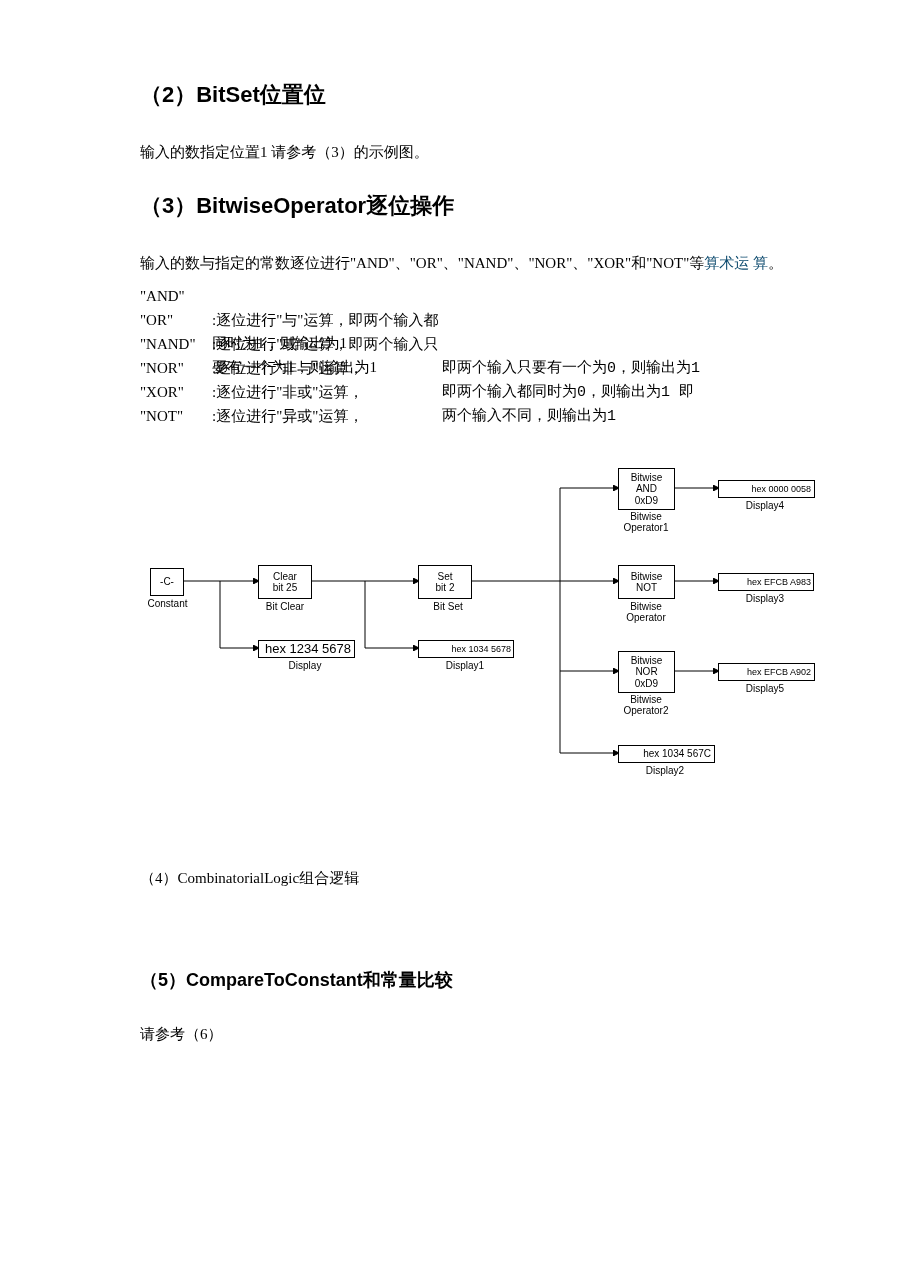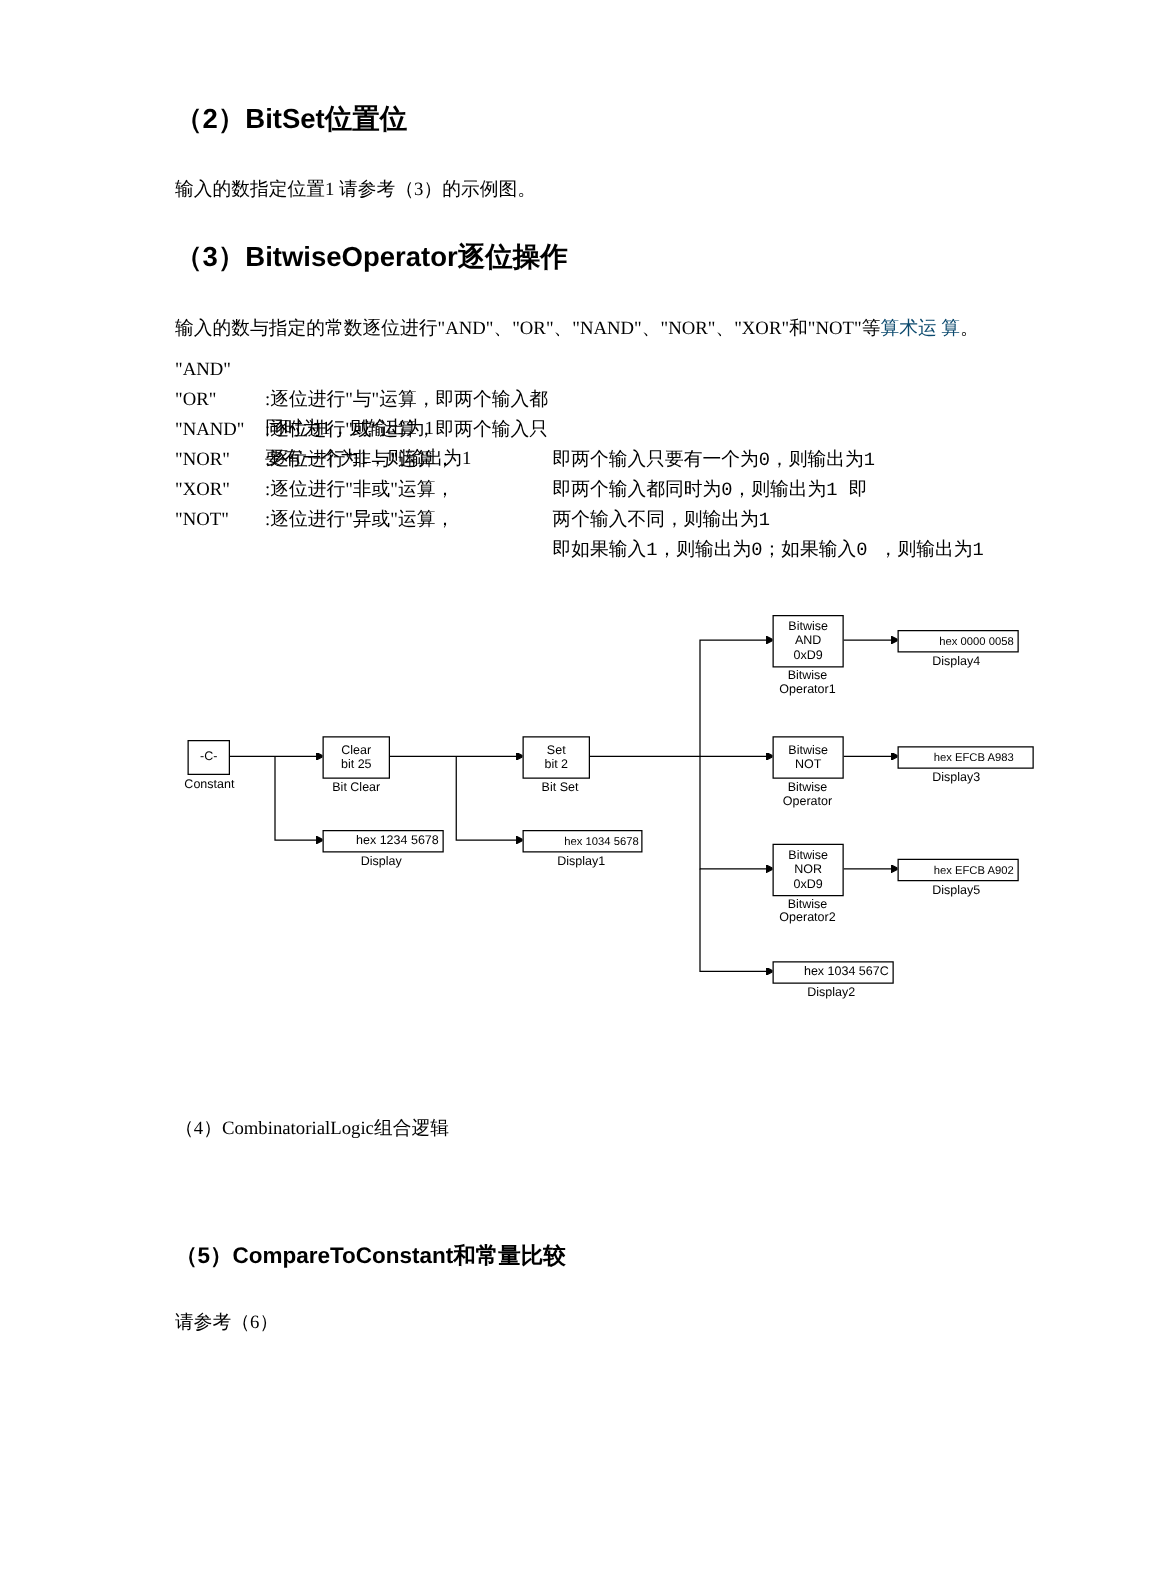--- a/index.html
+++ b/index.html
@@ -136,21 +136,20 @@
       <div>:逐位进行"非或"运算，</div>
       <div>:逐位进行"异或"运算，</div>
     </div>
     <div class="op-col-right">
       <div style="height:24px"></div>
       <div style="height:24px"></div>
       <div style="height:24px"></div>
       <div>即两个输入只要有一个为0，则输出为1</div>
       <div>即两个输入都同时为0，则输出为1 即</div>
       <div>两个输入不同，则输出为1</div>
-      <div>即如果输入1，则输出为0；如果输入0 ，则输出为1</div>
     </div>
   </div>
 </div>
 
 <div class="diagram-wrap">
 
   <svg class="wires">
     <defs>
       <marker id="ah" markerWidth="6" markerHeight="6" refX="5" refY="3" orient="auto">
         <path d="M0,0 L6,3 L0,6 Z" class="arrow"></path>
@@ -182,21 +181,21 @@
     <line x1="533" y1="218" x2="578" y2="218" marker-end="url(#ah)"></line>
   </svg>
 
   <div class="blk" style="left:10px;top:115px;width:32px;height:26px;">-C-</div>
   <div class="lbl" style="left:0px;top:145px;width:55px;">Constant</div>
 
   <div class="blk" style="left:118px;top:112px;width:52px;height:32px;white-space:pre;">Clear
 bit 25</div>
   <div class="lbl" style="left:115px;top:148px;width:60px;">Bit Clear</div>
 
-  <div class="blk" style="left:118px;top:187px;width:92px;height:16px;font-size:10px;justify-content:flex-end;flex-direction:row;padding-right:3px;">hex 1234 5678</div>
+  <div class="blk" style="left:118px;top:187px;width:92px;height:16px;font-size:13px;justify-content:flex-end;flex-direction:row;padding-right:3px;">hex 1234 5678</div>
   <div class="lbl" style="left:135px;top:207px;width:60px;">Display</div>
 
   <div class="blk" style="left:278px;top:112px;width:52px;height:32px;white-space:pre;">Set
 bit 2</div>
   <div class="lbl" style="left:282px;top:148px;width:52px;">Bit Set</div>
 
   <div class="blk" style="left:278px;top:187px;width:92px;height:16px;font-size:9px;justify-content:flex-end;flex-direction:row;padding-right:2px;">hex 1034 5678</div>
   <div class="lbl" style="left:295px;top:207px;width:60px;">Display1</div>
 
   <div class="blk" style="left:478px;top:15px;width:55px;height:40px;white-space:pre;">Bitwise
@@ -212,21 +211,21 @@
 
   <div class="blk" style="left:478px;top:198px;width:55px;height:40px;white-space:pre;">Bitwise
 NOR
 0xD9</div>
   <div class="lbl" style="left:470px;top:241px;width:72px;white-space:pre;">Bitwise
 Operator2</div>
 
   <div class="blk" style="left:578px;top:27px;width:92px;height:16px;font-size:9px;justify-content:flex-end;flex-direction:row;padding-right:3px;">hex 0000 0058</div>
   <div class="lbl" style="left:595px;top:47px;width:60px;">Display4</div>
 
-  <div class="blk" style="left:578px;top:120px;width:92px;height:16px;font-size:9px;justify-content:flex-end;flex-direction:row;padding-right:15px;">hex EFCB A983</div>
+  <div class="blk" style="left:578px;top:120px;width:92px;height:16px;font-size:9px;justify-content:flex-end;flex-direction:row;padding-right:2px;">hex EFCB A983</div>
   <div class="lbl" style="left:595px;top:140px;width:60px;">Display3</div>
 
   <div class="blk" style="left:578px;top:210px;width:92px;height:16px;font-size:9px;justify-content:flex-end;flex-direction:row;padding-right:3px;">hex EFCB A902</div>
   <div class="lbl" style="left:595px;top:230px;width:60px;">Display5</div>
 
   <div class="blk" style="left:478px;top:292px;width:92px;height:16px;font-size:10px;justify-content:flex-end;flex-direction:row;padding-right:3px;">hex 1034 567C</div>
   <div class="lbl" style="left:495px;top:312px;width:60px;">Display2</div>
 
 </div>
 

